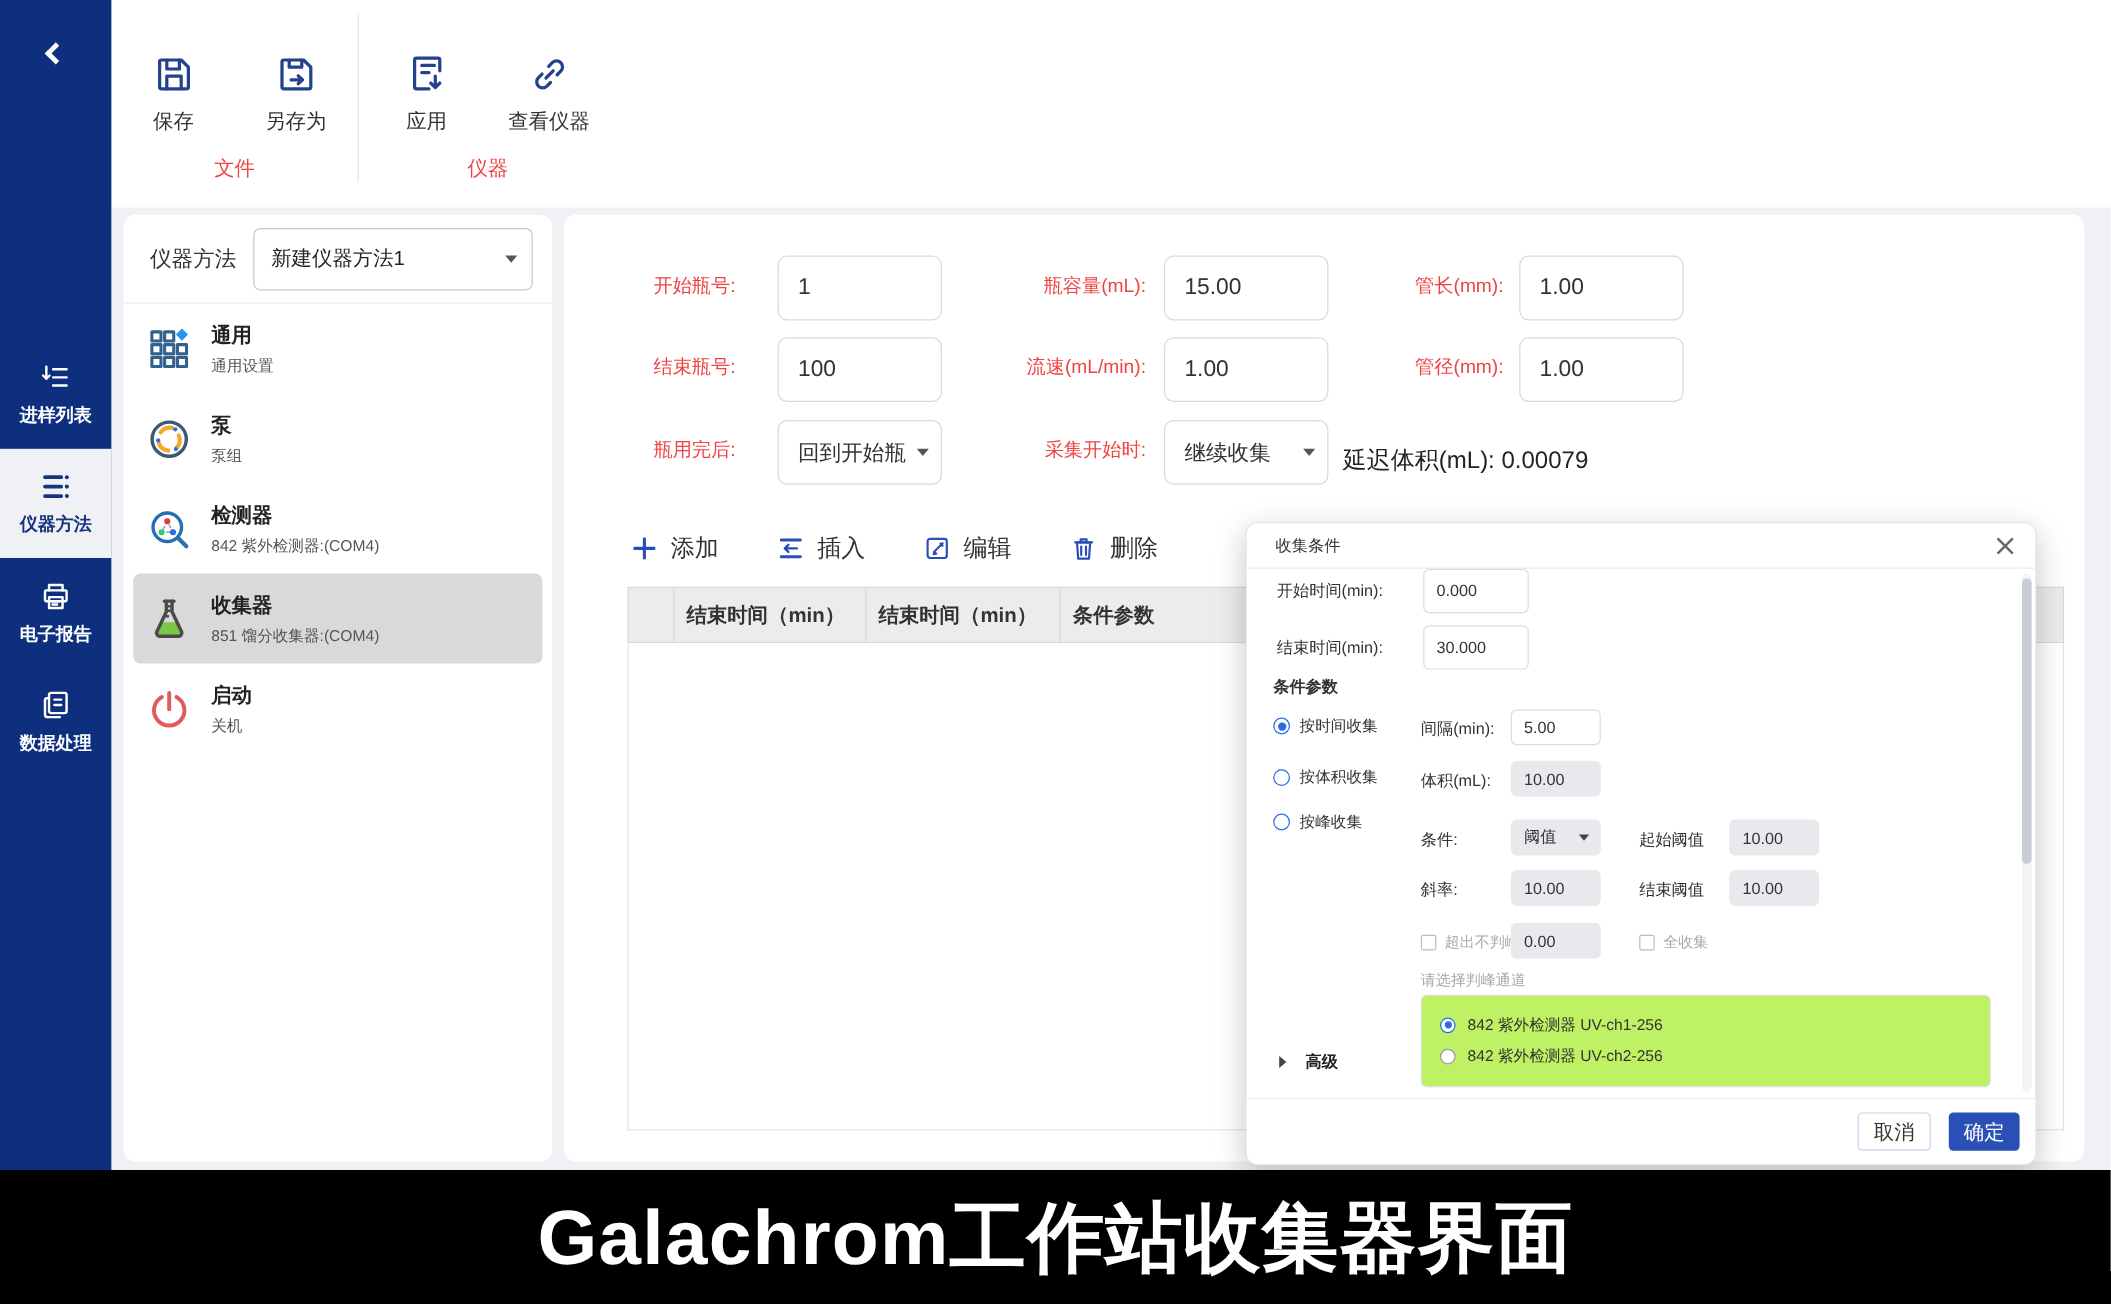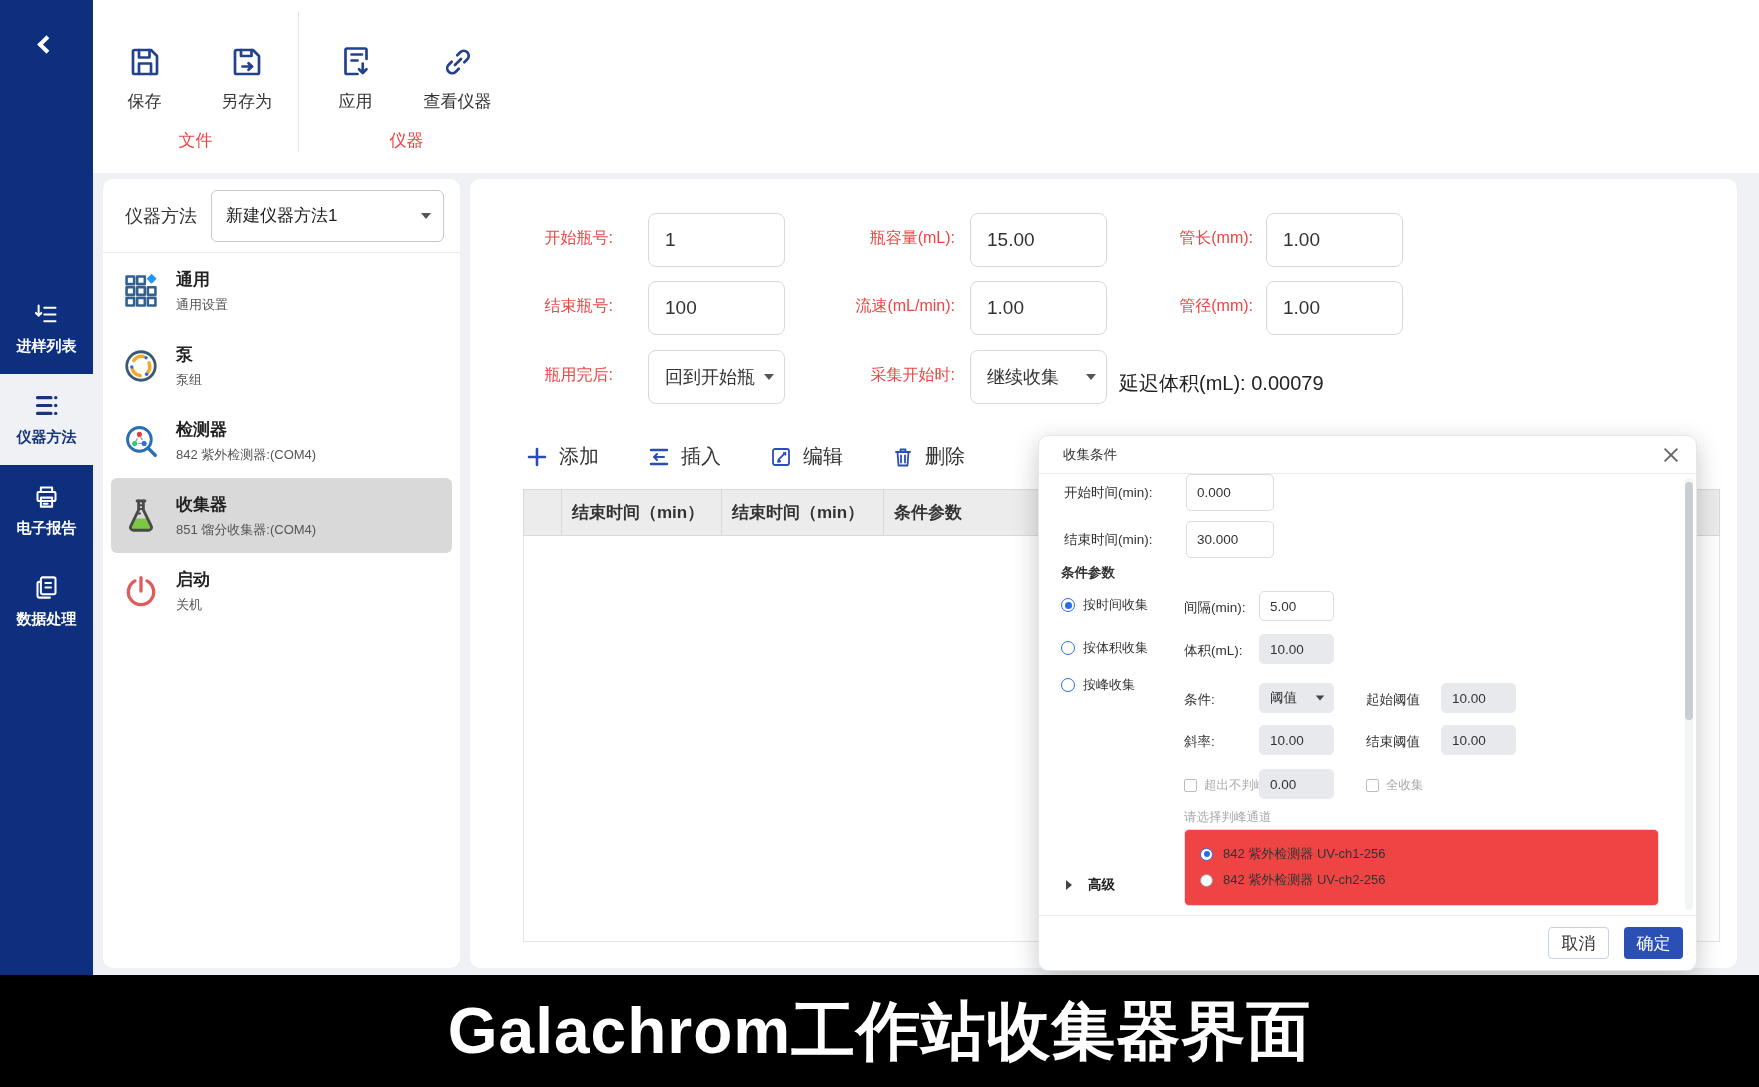--- a/index.html
+++ b/index.html
@@ -74,21 +74,21 @@
   .din.small { width:75px; height:30px; }
   .din.disabled { background:#e7e9ec; border-color:#e7e9ec; }
   .din.sel { justify-content:space-between; padding-right:8px; }
   .din.sel .caret-down { border-top-color:#444; transform:scale(.85); }
   .radio { width:14px; height:14px; border-radius:50%; border:1.5px solid #2b6be4; background:#fff; position:relative; flex:none; }
   .radio.checked::after { content:""; position:absolute; inset:2.5px; border-radius:50%; background:#2b6be4; }
   .radio.gray { border-color:#9a9a9a; }
   .mode { position:absolute; display:flex; align-items:center; gap:8px; font-size:13px; color:#333; cursor:pointer; }
   .cb { width:13px; height:13px; border:1.5px solid #bcbcbc; border-radius:2px; background:#fff; display:inline-block; flex:none; }
   .cbrow { position:absolute; display:flex; align-items:center; gap:7px; font-size:12.5px; color:#a9a9a9; }
-  .channel-box { position:absolute; left:145px; top:393px; width:475px; height:77px; border:1px solid #ddd; border-radius:5px; background:#ef4444; padding:11px 0 0 15px; }
+  .channel-box { position:absolute; left:145px; top:393px; width:475px; height:77px; border:1px solid #ddd; border-radius:5px; background:#bef264; padding:11px 0 0 15px; }
   .ch-row { display:flex; align-items:center; gap:10px; font-size:13px; color:#333; height:26px; cursor:pointer; }
   .ch-row .radio { width:13px; height:13px; }
   .adv-row { position:absolute; left:27px; top:440px; display:flex; align-items:center; gap:16px; cursor:pointer; }
   .tri-right { width:0; height:0; border-top:5px solid transparent; border-bottom:5px solid transparent; border-left:6px solid #444; }
   .adv-label { font-size:13.5px; font-weight:bold; color:#222; }
   .dlg-footer { position:absolute; left:0; right:0; bottom:0; height:55px; border-top:1px solid #ececec; border-radius:0 0 10px 10px; background:#fff; }
   .btn { position:absolute; height:32px; border-radius:4px; display:flex; align-items:center; justify-content:center; font-size:17px; cursor:pointer; }
   .btn-cancel { left:509px; top:11px; width:61px; background:#fff; border:1px solid #c6d0ea; color:#333; }
   .btn-ok { left:585px; top:11px; width:59px; background:#2a4fb5; color:#fff; }
   .dlg-scroll { position:absolute; right:3px; top:42px; width:8px; height:432px; background:#f3f4f6; border-radius:4px; }

